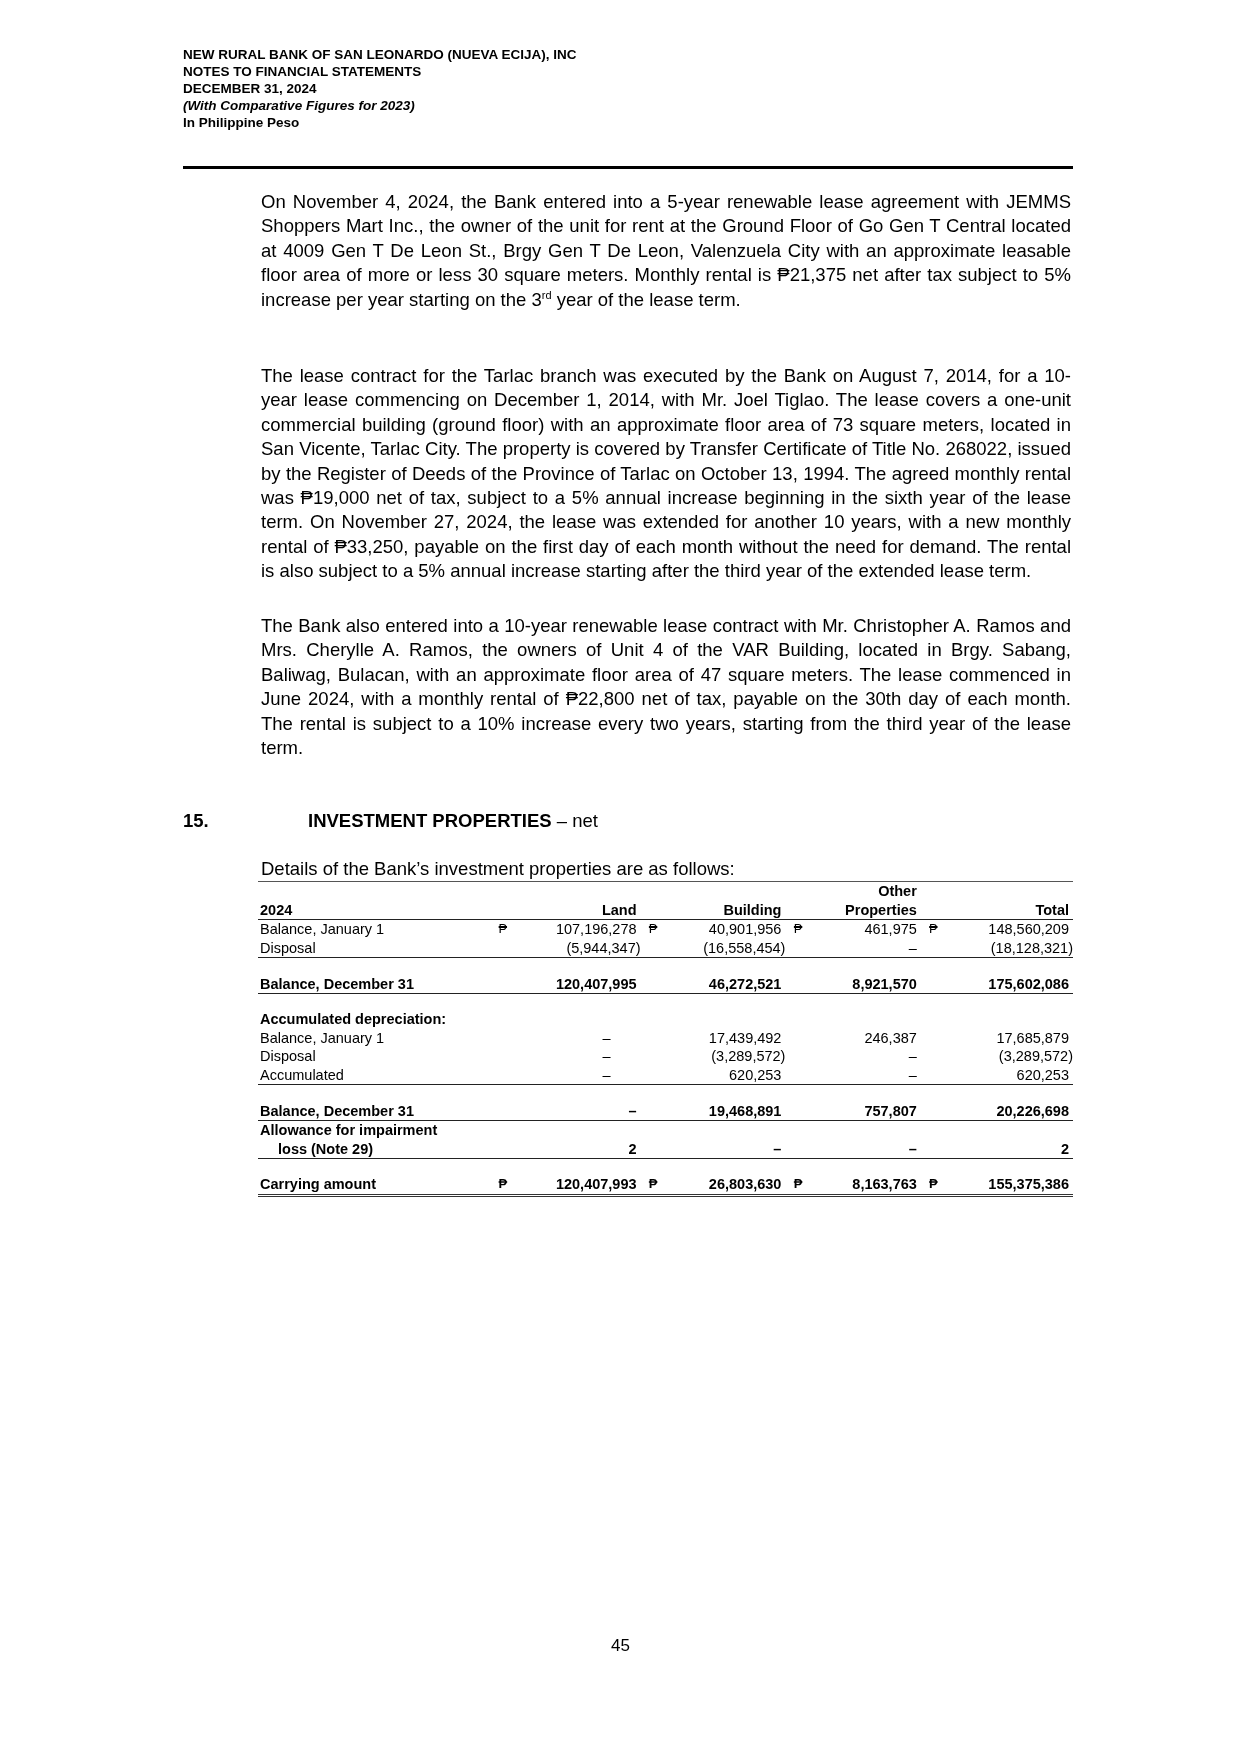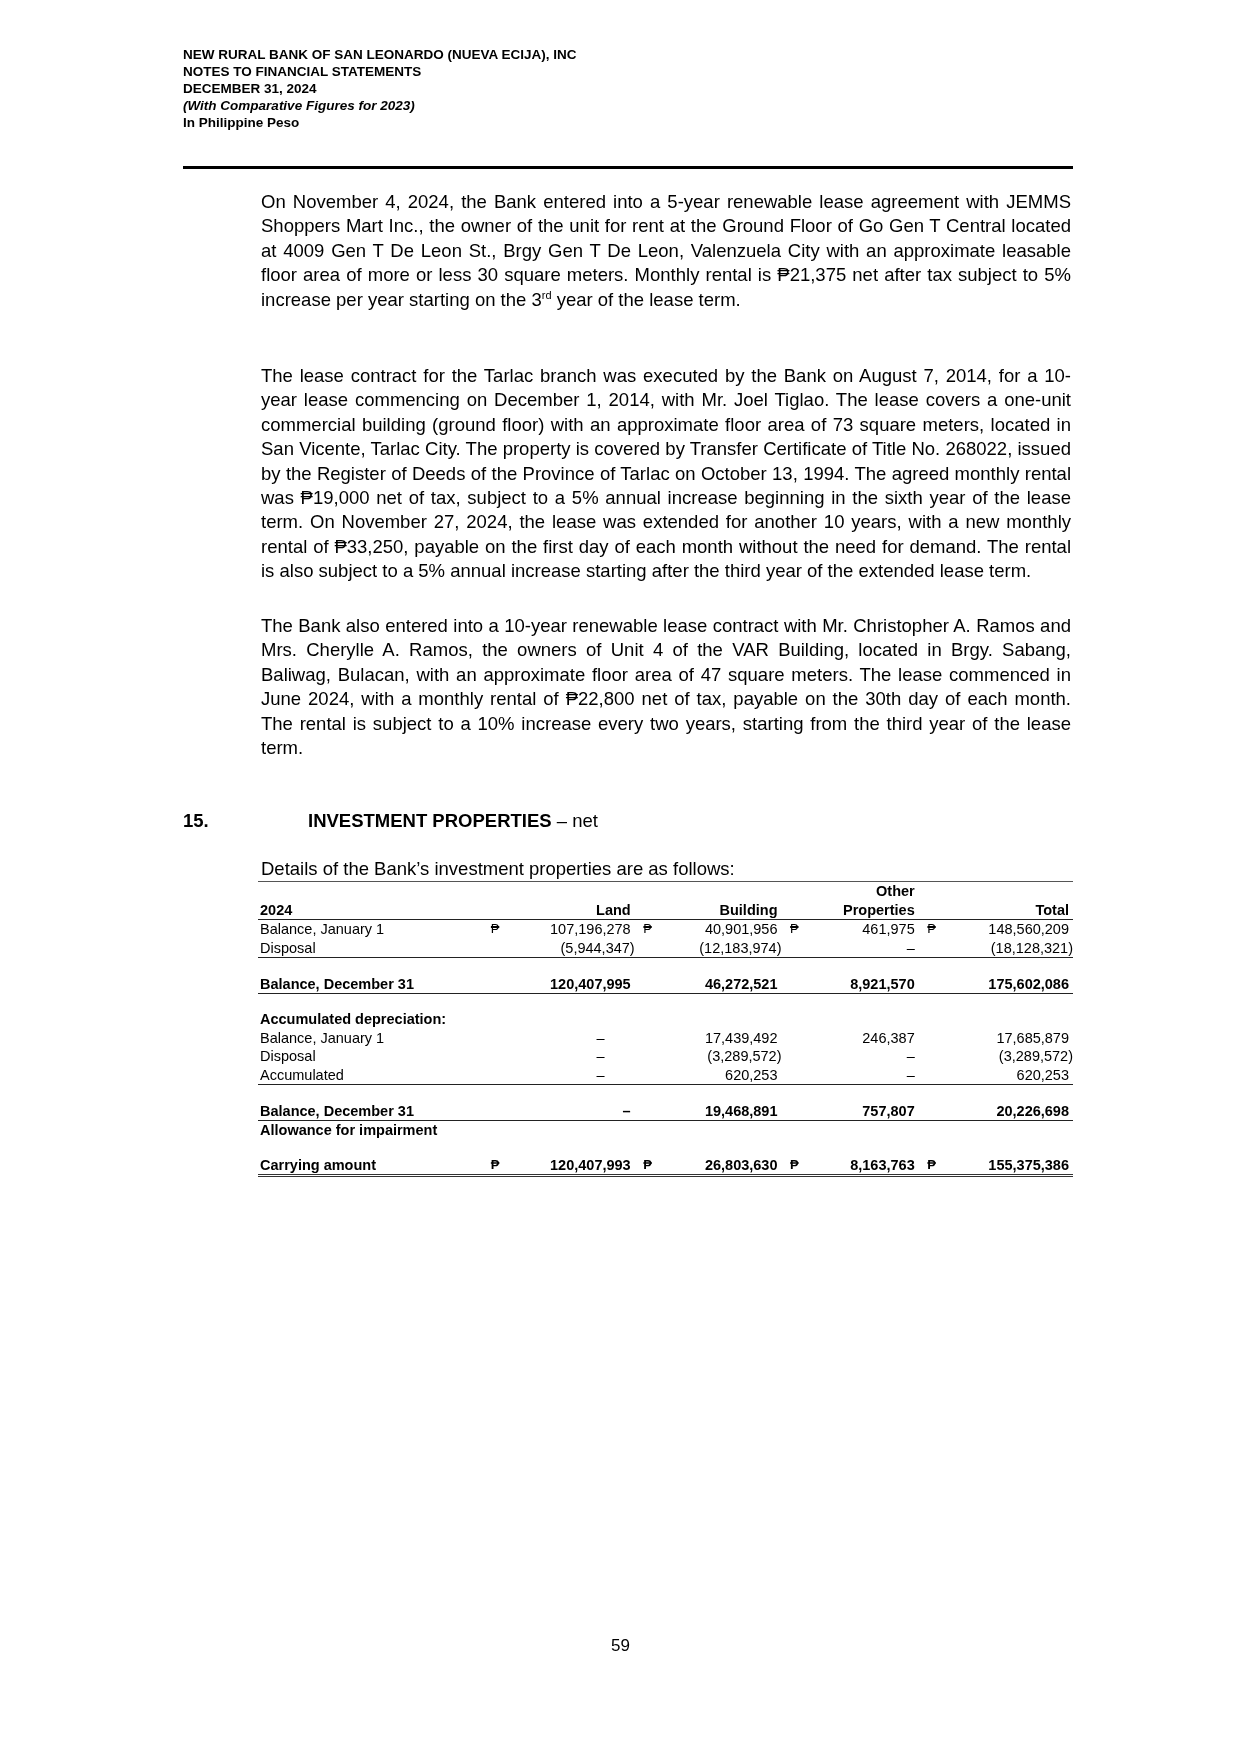--- a/index.html
+++ b/index.html
@@ -91,21 +91,21 @@
     <td class="cur">₱</td>
     <td class="num c3">461,975</td>
     <td class="cur">₱</td>
     <td class="num c4">148,560,209</td>
   </tr>
   <tr class="ul">
     <td class="lbl" style="padding-left:2px">Disposal</td>
     <td class="cur"></td>
     <td class="num c1" style="padding-right:0">(5,944,347)</td>
     <td class="cur"></td>
-    <td class="num c2" style="padding-right:0">(12,183,974)</td>
+    <td class="num c2" style="padding-right:0">(16,558,454)</td>
     <td class="cur"></td>
     <td class="num c3">–</td>
     <td class="cur"></td>
     <td class="num c4" style="padding-right:0">(18,128,321)</td>
   </tr>
   <tr class="spacer">
         <td colspan="9"></td>
       </tr>
   <tr class="bold ul">
     <td class="lbl" style="padding-left:2px">Balance, December 31</td>
@@ -169,30 +169,41 @@
     <td class="num c2">19,468,891</td>
     <td class="cur"></td>
     <td class="num c3">757,807</td>
     <td class="cur"></td>
     <td class="num c4">20,226,698</td>
   </tr>
   <tr class="bold">
     <td class="lbl" style="padding-left:2px" colspan="3">Allowance for impairment</td>
     <td colspan="6"></td>
   </tr>
+  <tr class="bold ul">
+    <td class="lbl" style="padding-left:20px">loss (Note 29)</td>
+    <td class="cur"></td>
+    <td class="num c1">2</td>
+    <td class="cur"></td>
+    <td class="num c2">–</td>
+    <td class="cur"></td>
+    <td class="num c3">–</td>
+    <td class="cur"></td>
+    <td class="num c4">2</td>
+  </tr>
   <tr class="spacer">
         <td colspan="9"></td>
       </tr>
   <tr class="bold dbl">
     <td class="lbl" style="padding-left:2px">Carrying amount</td>
     <td class="cur">₱</td>
     <td class="num c1">120,407,993</td>
     <td class="cur">₱</td>
     <td class="num c2">26,803,630</td>
     <td class="cur">₱</td>
     <td class="num c3">8,163,763</td>
     <td class="cur">₱</td>
     <td class="num c4">155,375,386</td>
   </tr>
 </tbody>
   </table>
 
-<div class="page-num">59</div>
+<div class="page-num">45</div>
 
 </body></html>

